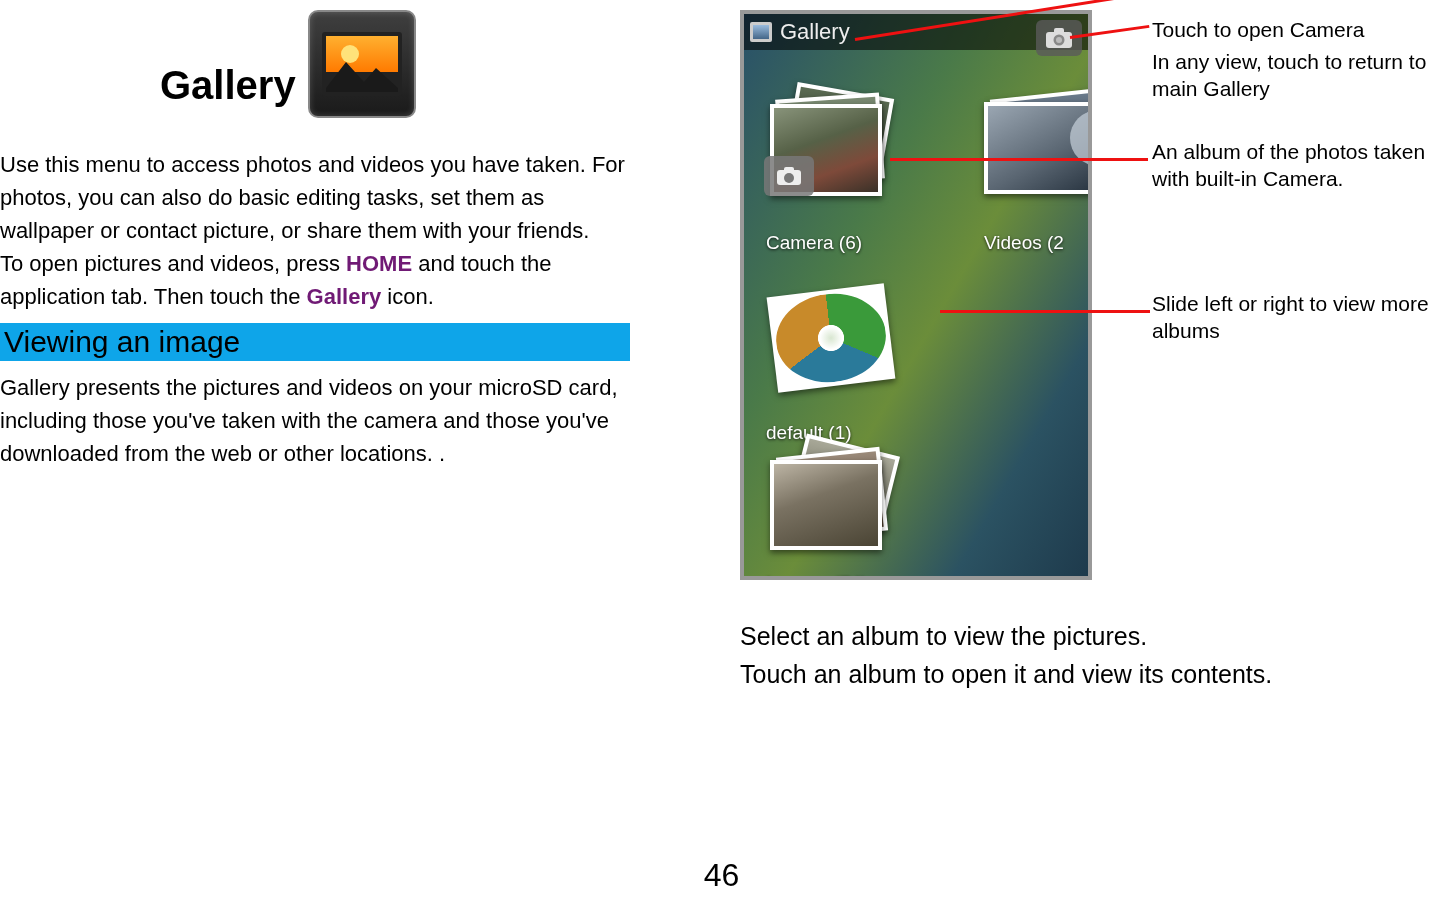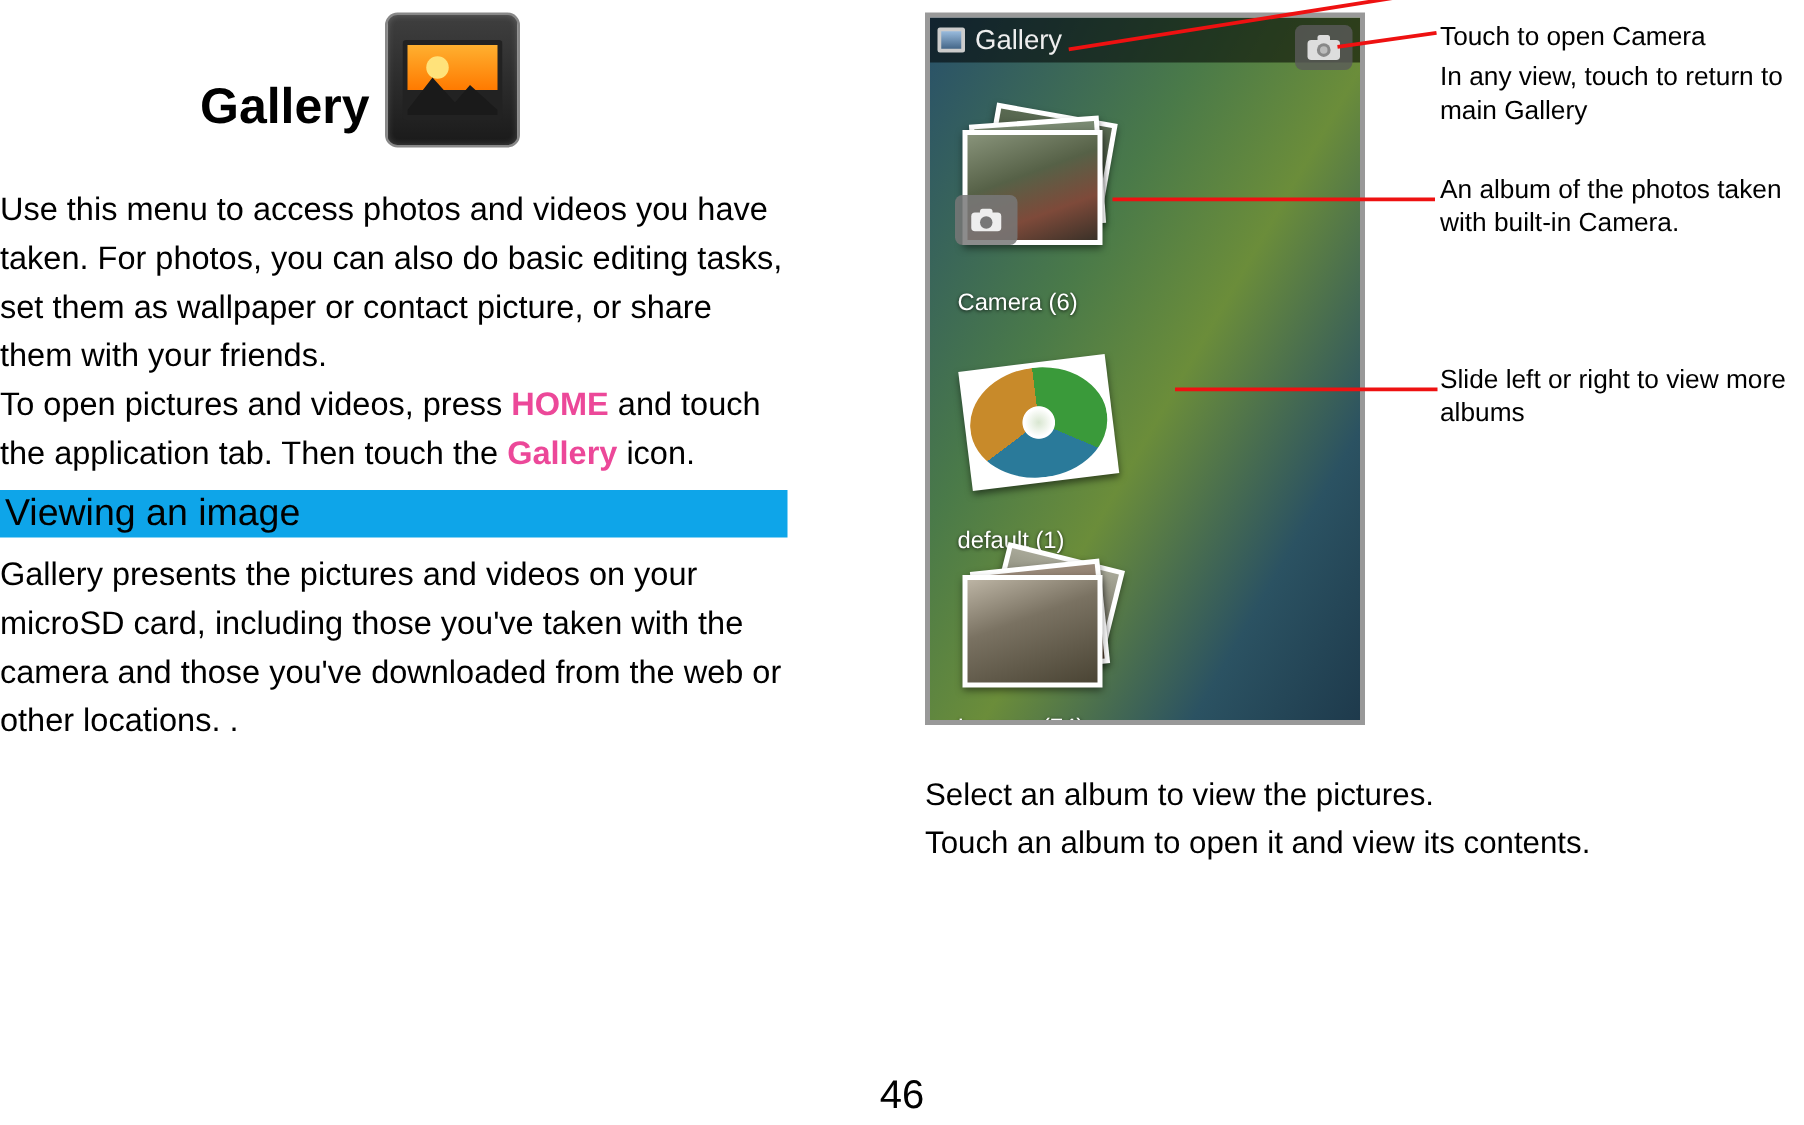--- a/index.html
+++ b/index.html
@@ -43,26 +43,26 @@
       border: 2px solid #888;
       border-radius: 10px;
       background: linear-gradient(#3f3f3f, #1a1a1a);
       display: flex;
       align-items: center;
       justify-content: center;
       box-shadow: inset 0 0 6px rgba(255,255,255,0.2);
     }
     .gallery-icon-box svg { width: 80px; height: 64px; }
     .body-text {
-      font-size: 26px;
+      font-size: 22px;
       line-height: 1.5;
       margin-bottom: 0;
     }
     .body-text p { margin-bottom: 0; }
-    .hl-blue { color: #ec4899; font-weight: bold; }
+    .hl-blue { color: #701a75; font-weight: bold; }
     .section-band {
       background: #0ea5e9;
       font-size: 30px;
       font-weight: normal;
       padding: 2px 4px;
       margin: 10px 0 10px 0;
     }
     .page-num {
       position: absolute;
       bottom: 6px;
@@ -228,20 +228,32 @@
             <svg viewBox="0 0 26 20">
                 <rect x="1" y="4" width="24" height="15" rx="3" fill="#eee"></rect>
                 <rect x="8" y="1" width="10" height="5" rx="2" fill="#eee"></rect>
                 <circle cx="13" cy="12" r="5" fill="#777"></circle>
               </svg>
           </div>
         </div>
         <div class="album-label">Camera  (6)</div>
       </div>
 
+      <div class="album" style="left:240px; top:70px;">
+        <div class="stack">
+          <div class="pframe" style="left:10px;top:10px;width:104px;height:86px;transform:rotate(-6deg);">
+              <div class="img" style="background:linear-gradient(#6a7a8a,#2e3a4a);"></div>
+            </div>
+          <div class="pframe" style="left:0px;top:18px;width:112px;height:92px;">
+              <div class="img" style="background:linear-gradient(150deg,#9aa6b2 0%,#5a6672 60%,#2a3642 100%);"></div>
+            </div>
+          <div class="play-badge"></div>
+        </div>
+        <div class="album-label">Videos  (2</div>
+      </div>
 
       <div class="album" style="left:22px; top:260px;">
         <div class="stack">
           <div class="pframe" style="left:6px;top:16px;width:118px;height:96px;transform:rotate(-7deg);">
             <div class="img" style="background:radial-gradient(circle at 50% 50%, #d8e6d0 0%, #ffffff 16%, #ffffff 18%, transparent 19%), conic-gradient(#3a9a3a 0 120deg, #2a7a9a 120deg 240deg, #c88a2a 240deg 360deg); border-radius:50%;"></div>
           </div>
         </div>
         <div class="album-label">default  (1)</div>
       </div>
 

